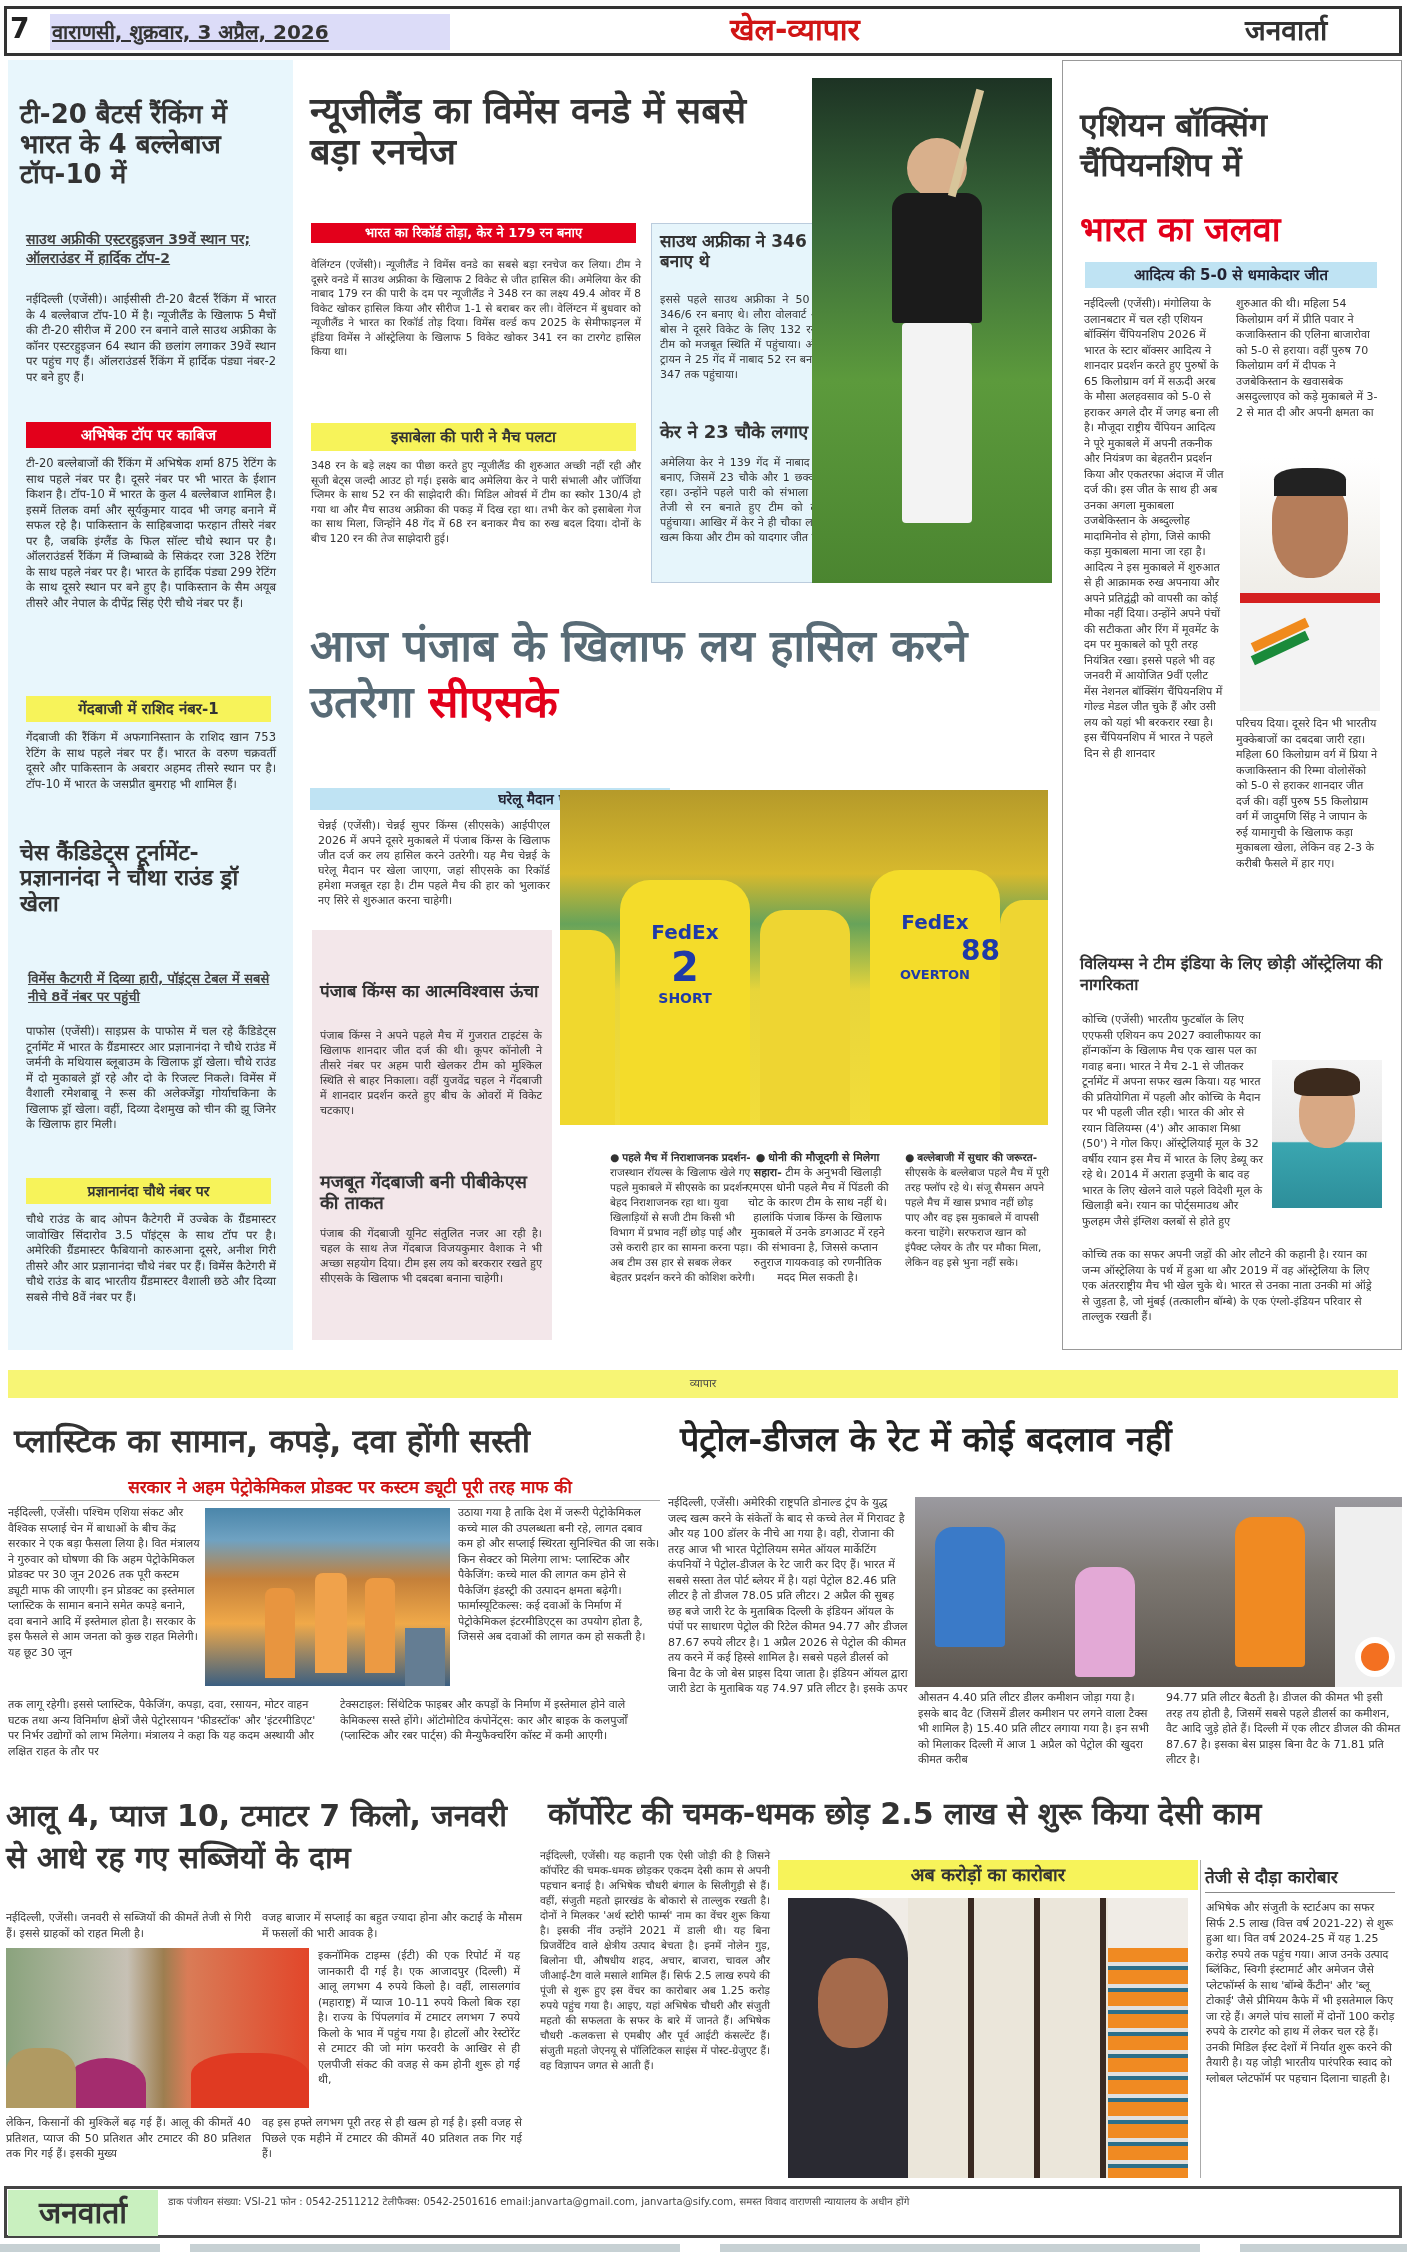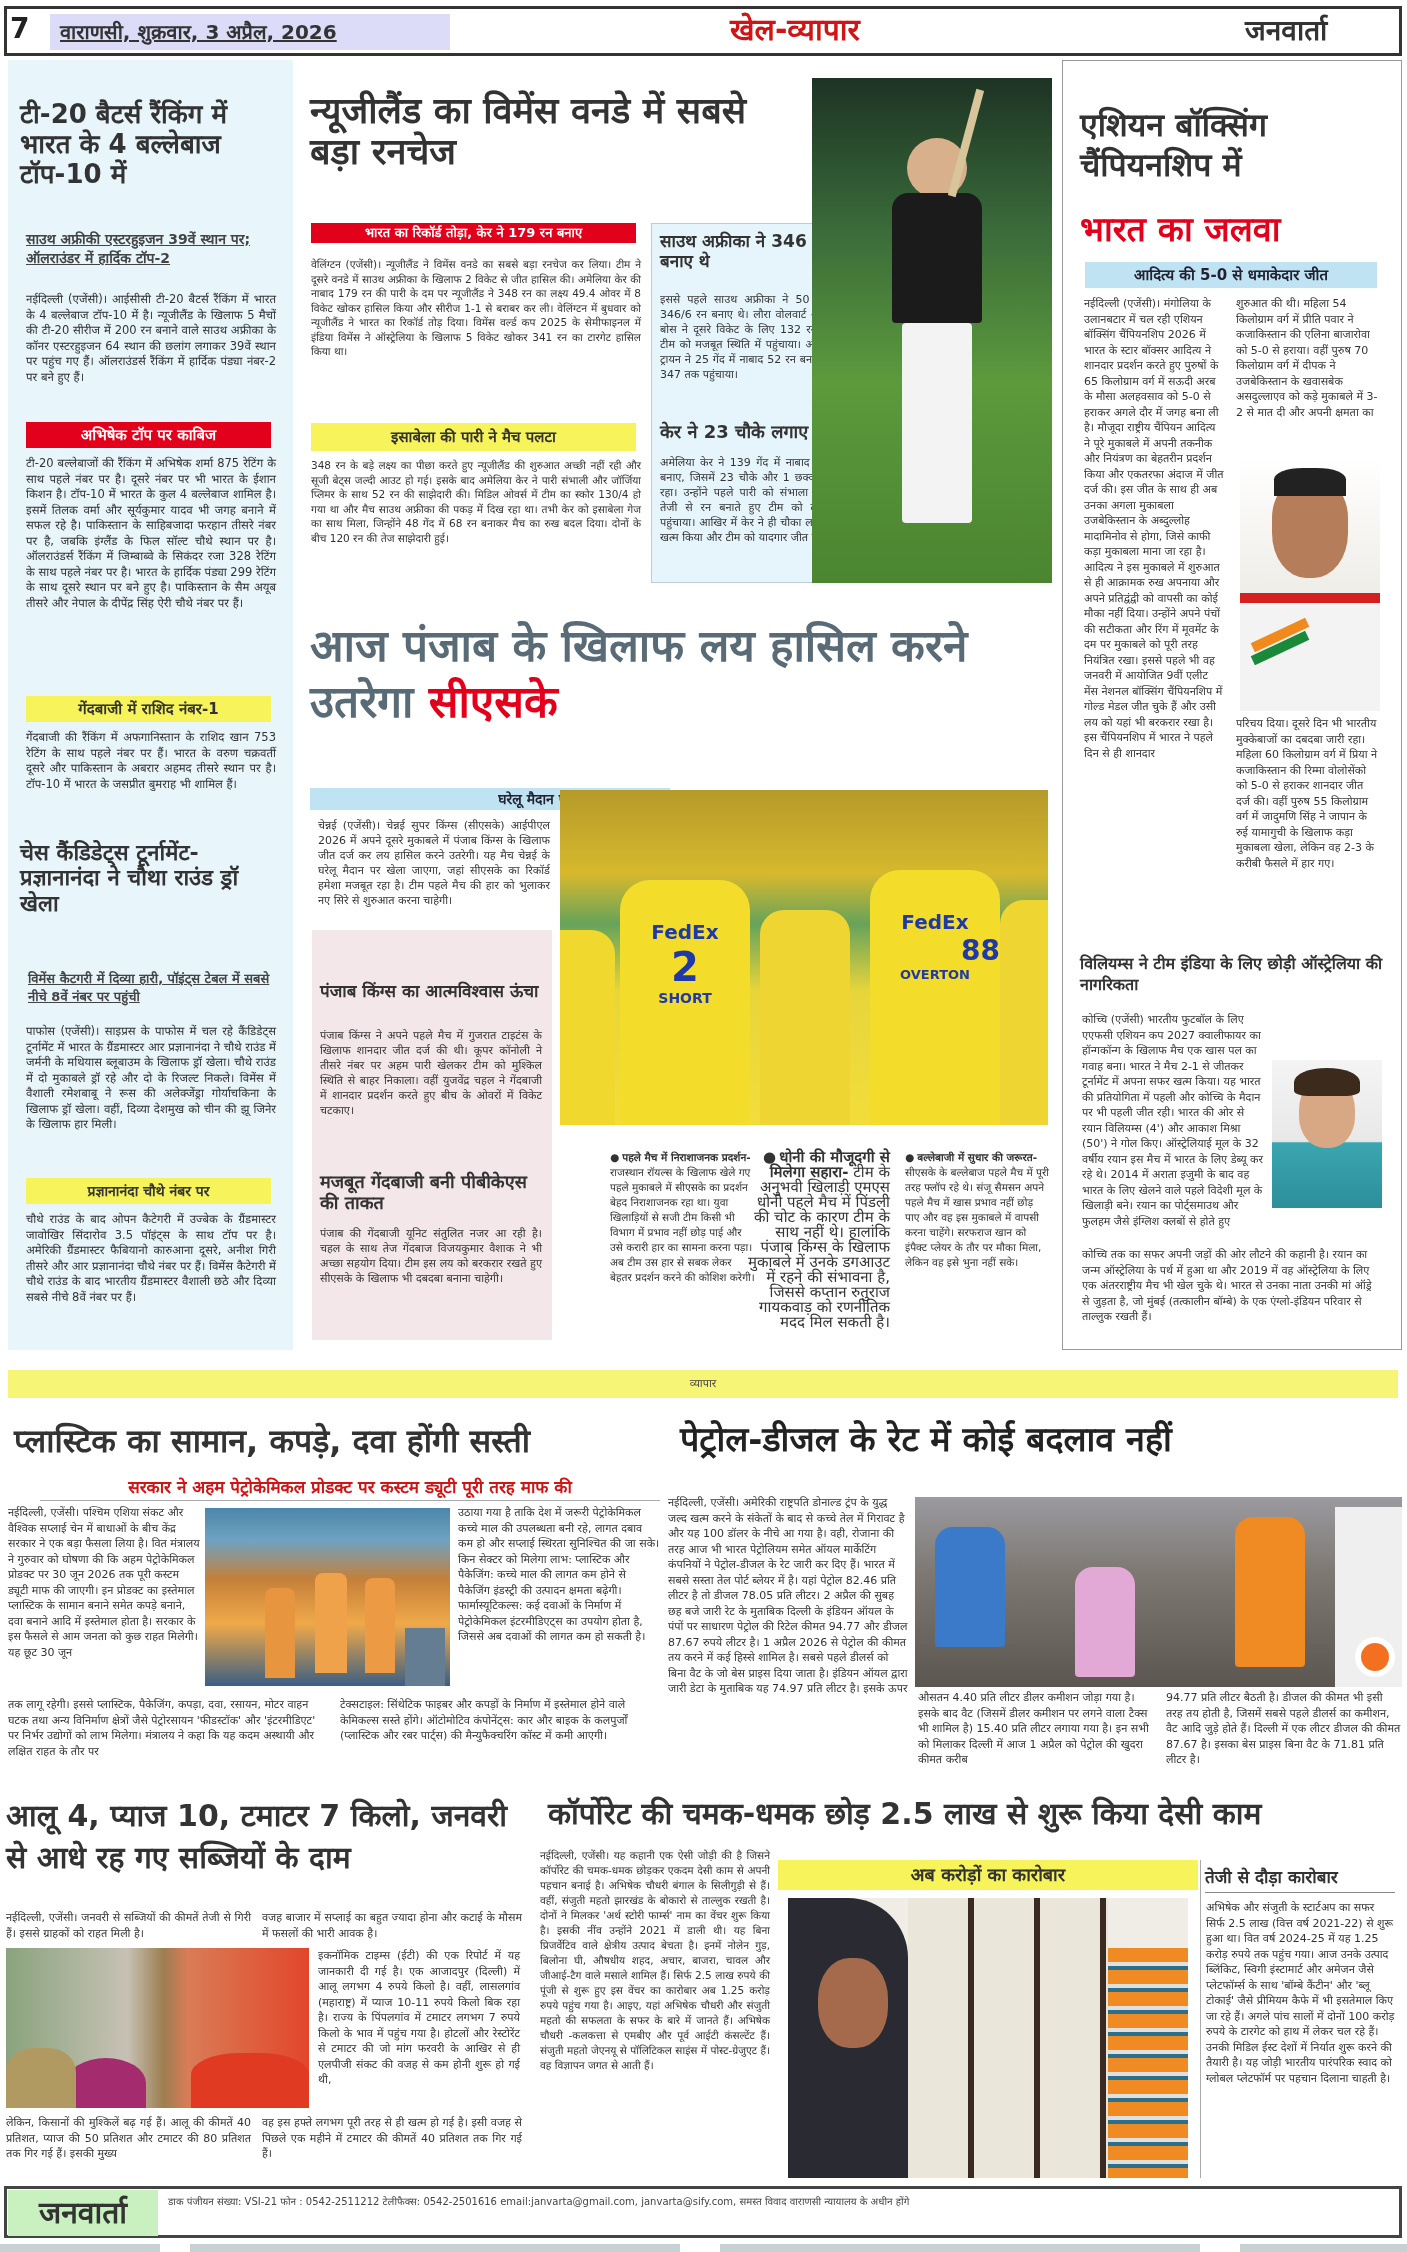--- a/index.html
+++ b/index.html
@@ -7,21 +7,21 @@
   .abs{position:absolute}
   .txt{font-size:11.5px;line-height:15.5px;color:#333;text-align:justify}
   .hd{font-family:"DejaVu Sans",sans-serif;font-weight:bold;color:#333;line-height:1.15;text-align:left}
   .pill-red{background:#e3001b;color:#fff;font-weight:bold;text-align:center}
   .pill-yellow{background:#f7f35a;color:#333;font-weight:bold;text-align:center}
   .pill-blue{background:#bfe3f3;color:#223;font-weight:bold;text-align:center}
   .img{overflow:hidden}
   
   #masthead{left:4px;top:6px;width:1398px;height:50px;border:3px solid #333;background:#fff}
   #pg-num{left:10px;top:12px;font-size:28px;font-weight:bold;color:#222}
-  #dateline{left:50px;top:14px;width:400px;height:36px;background:#dcdcf8;font-size:20px;font-weight:bold;color:#333;padding:4px 10px;text-decoration:underline}
+  #dateline{left:50px;top:14px;width:400px;height:36px;background:#dcdcf8;font-size:20px;font-weight:bold;color:#333;padding:4px 2px;text-decoration:underline}
   #section-title{left:730px;top:8px;font-size:30px;font-weight:bold;color:#d01515}
   #brand{left:1245px;top:10px;font-size:28px;font-weight:bold;color:#333}
   
   #left-col{left:8px;top:60px;width:285px;height:1290px;background:#e8f6fc}
   
   #right-col{left:1062px;top:60px;width:340px;height:1290px;border:1px solid #999;background:#fff}
   .bullet::before{content:"●";margin-right:3px}
   #bottom-band{left:8px;top:1370px;width:1390px;height:28px;background:#f7f575}
   #footer{left:4px;top:2186px;width:1398px;height:52px;border:3px solid #444;background:#fff}
   #footer-logo{left:8px;top:2190px;width:150px;height:46px;background:#c9f0bf;font-size:30px;font-weight:bold;color:#333;text-align:center;line-height:46px}
@@ -96,21 +96,21 @@
   </div>
   <div style="position:absolute;left:200px;top:120px;width:90px;height:215px;background:#eed532;border-radius:24px 24px 0 0"></div>
   <div style="position:absolute;left:0;top:140px;width:55px;height:195px;background:#f0d82e;border-radius:0 24px 0 0"></div>
   <div style="position:absolute;left:440px;top:110px;width:48px;height:225px;background:#eed532;border-radius:24px 0 0 0"></div>
 </div>
 
 <div class="abs txt" style="left:610px;top:1150px;width:145px;font-size:10.5px;line-height:15px;text-align:left">
   <b class="bullet">पहले मैच में निराशाजनक प्रदर्शन-</b>
   <span>राजस्थान रॉयल्स के खिलाफ खेले गए पहले मुकाबले में सीएसके का प्रदर्शन बेहद निराशाजनक रहा था। युवा खिलाड़ियों से सजी टीम किसी भी विभाग में प्रभाव नहीं छोड़ पाई और उसे करारी हार का सामना करना पड़ा। अब टीम उस हार से सबक लेकर बेहतर प्रदर्शन करने की कोशिश करेगी।</span>
 </div>
-<div class="abs txt" style="left:745px;top:1150px;width:145px;font-size:15px;line-height:15px;text-align:right">
+<div class="abs txt" style="left:745px;top:1150px;width:145px;font-size:11px;line-height:15px;text-align:center">
   <b class="bullet">धोनी की मौजूदगी से मिलेगा सहारा-</b>
   <span>टीम के अनुभवी खिलाड़ी एमएस धोनी पहले मैच में पिंडली की चोट के कारण टीम के साथ नहीं थे। हालांकि पंजाब किंग्स के खिलाफ मुकाबले में उनके डगआउट में रहने की संभावना है, जिससे कप्तान रुतुराज गायकवाड़ को रणनीतिक मदद मिल सकती है।</span>
 </div>
 <div class="abs txt" style="left:905px;top:1150px;width:145px;font-size:10.5px;line-height:15px;text-align:left">
   <b class="bullet">बल्लेबाजी में सुधार की जरूरत-</b>
   <span>सीएसके के बल्लेबाज पहले मैच में पूरी तरह फ्लॉप रहे थे। संजू सैमसन अपने पहले मैच में खास प्रभाव नहीं छोड़ पाए और वह इस मुकाबले में वापसी करना चाहेंगे। सरफराज खान को इंपैक्ट प्लेयर के तौर पर मौका मिला, लेकिन वह इसे भुना नहीं सके।</span>
 </div>
 
 <div id="right-col" class="abs"></div>
 <div class="abs hd" style="left:1080px;top:105px;width:300px;font-size:32px;line-height:40px">एशियन बॉक्सिंग चैंपियनशिप में</div>

